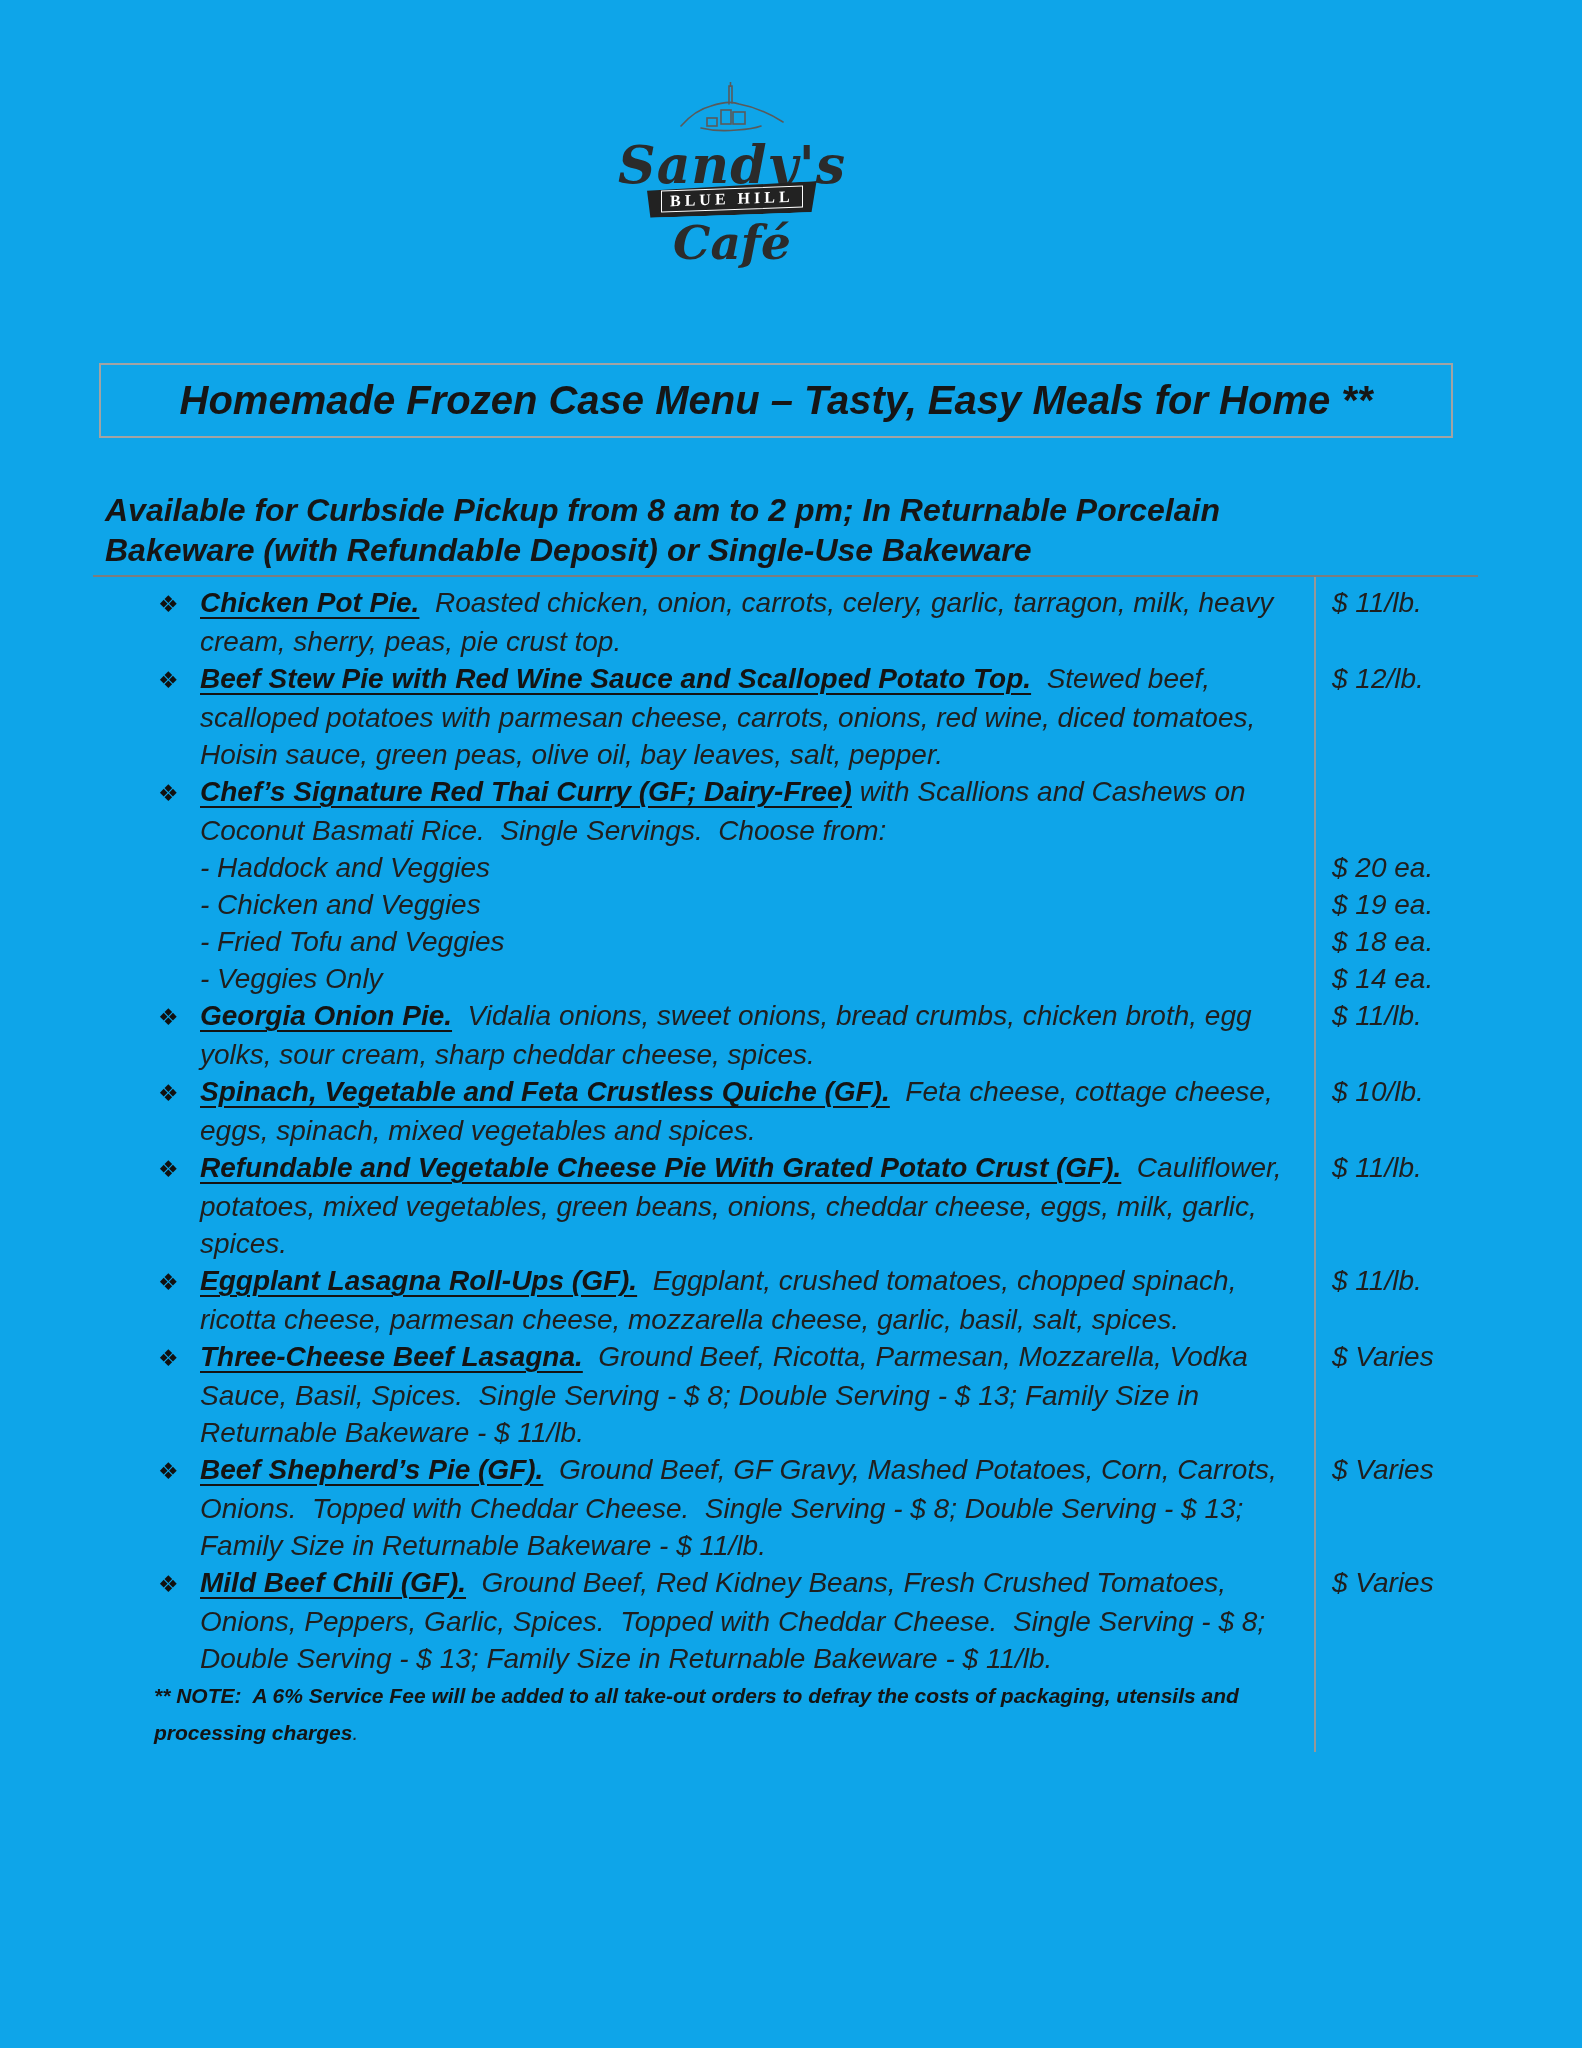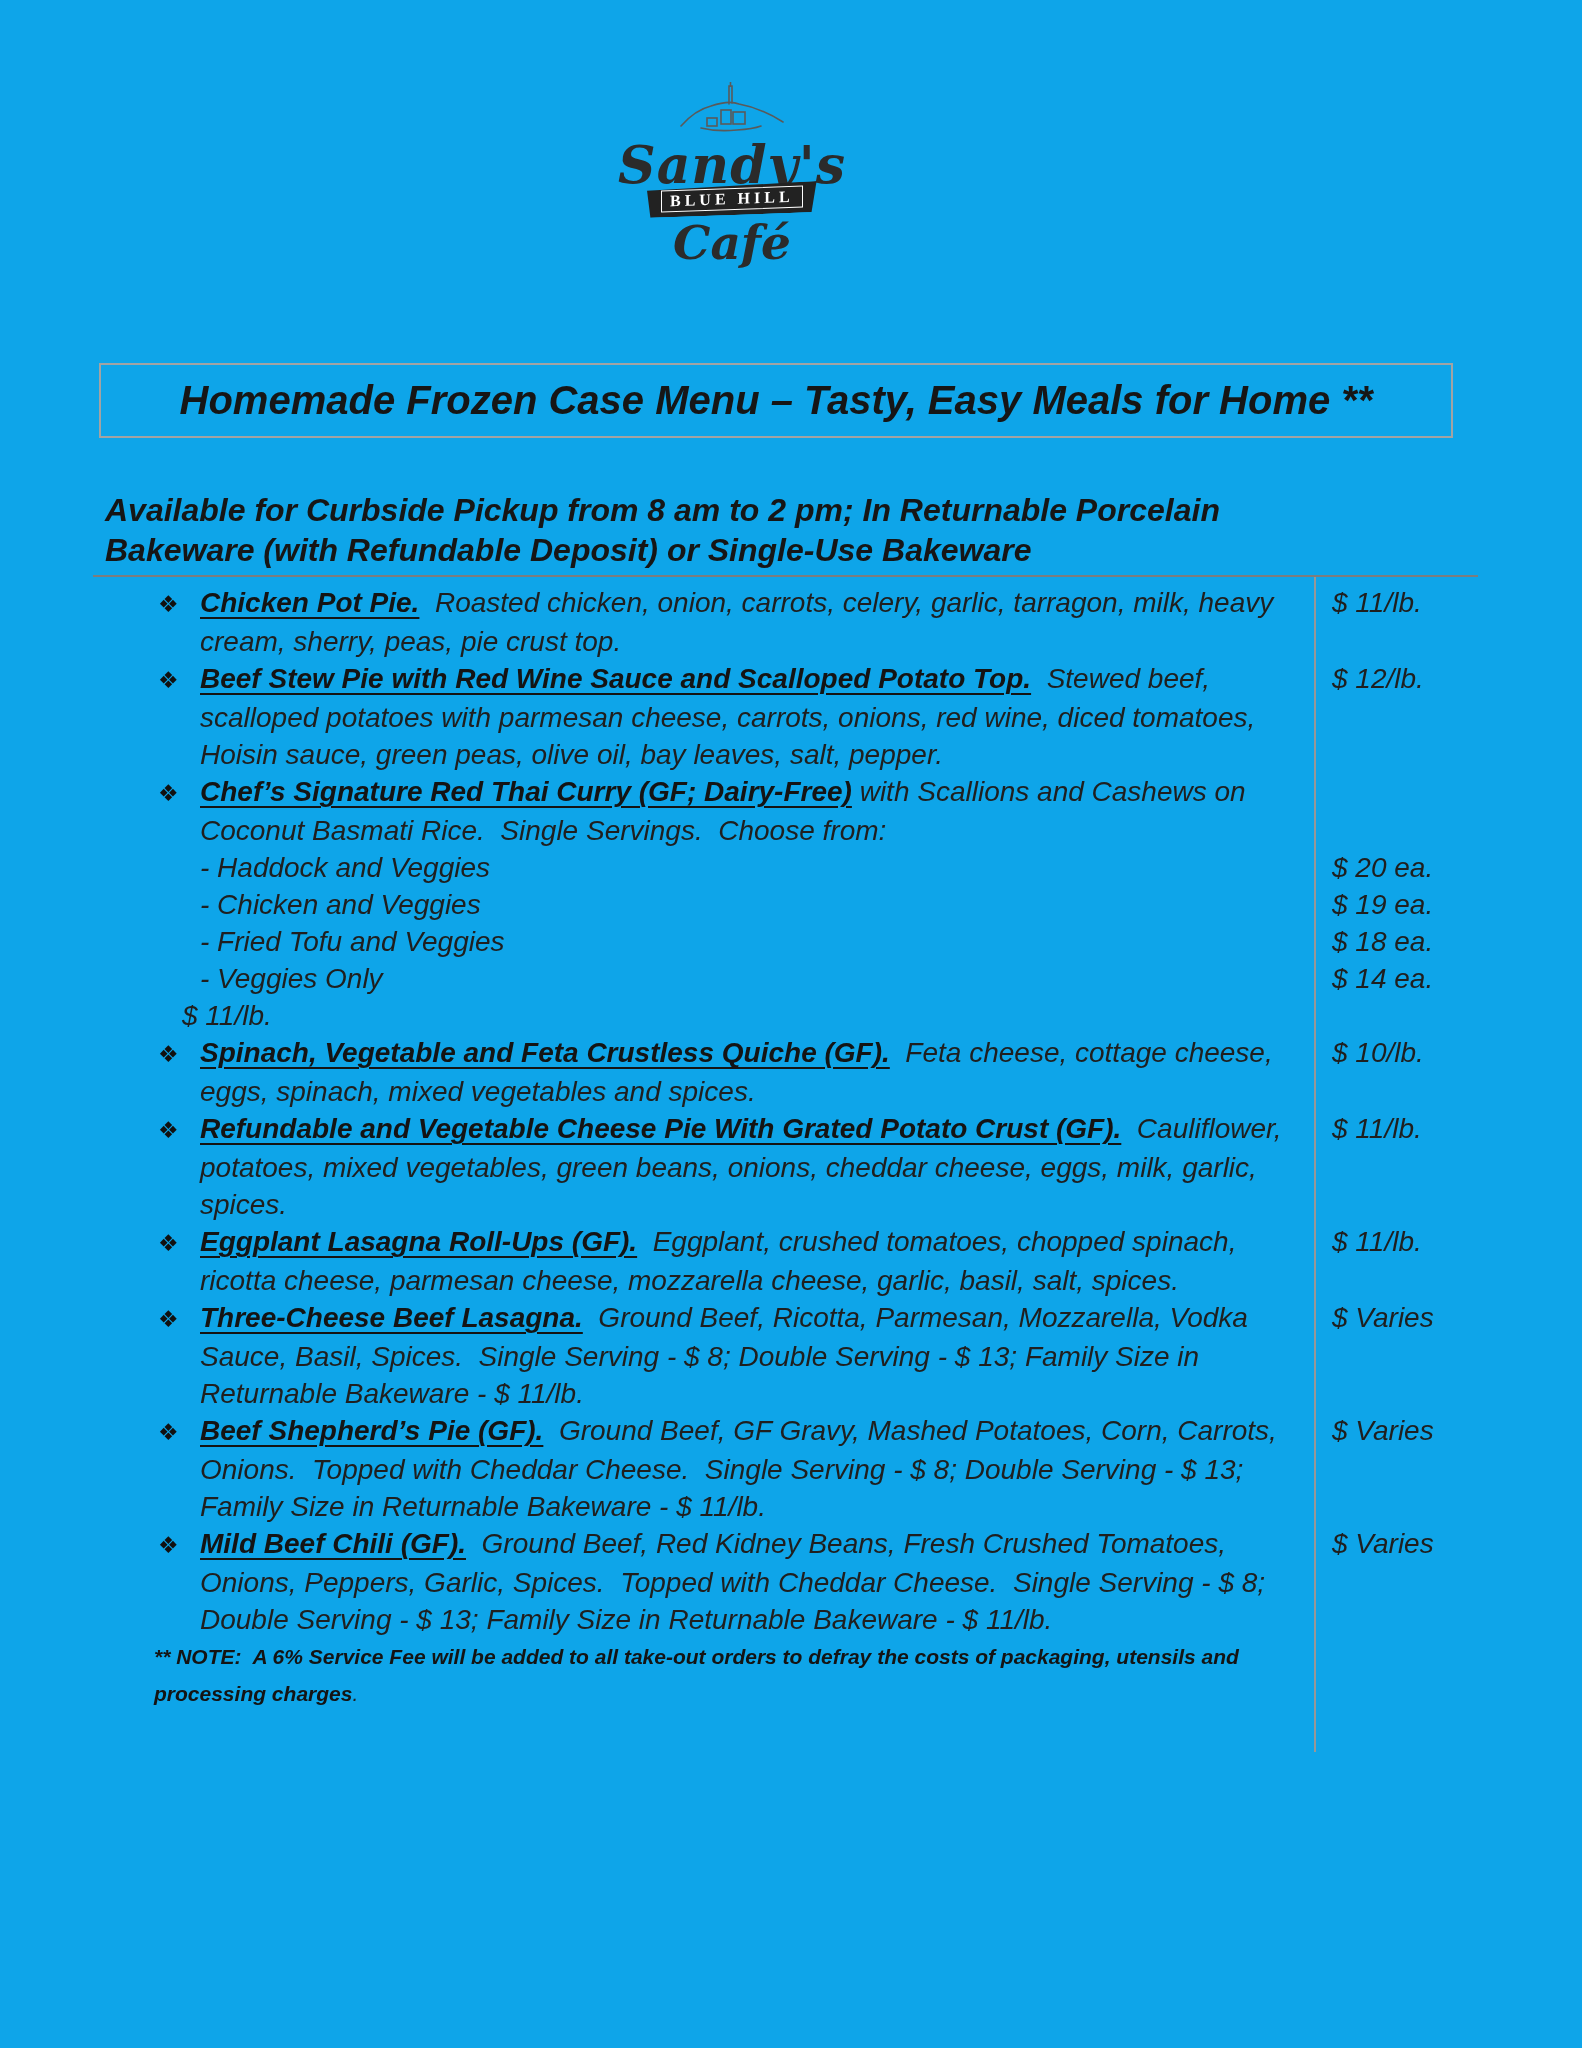--- a/index.html
+++ b/index.html
@@ -162,20 +162,23 @@
     <div class="row">
       <div class="cell-desc option">- Fried Tofu and Veggies</div>
       <div class="cell-price">$ 18 ea.</div>
     </div>
     <div class="row">
       <div class="cell-desc option">- Veggies Only</div>
       <div class="cell-price">$ 14 ea.</div>
     </div>
 
     <div class="row">
+      <div class="cell-desc">
+        <span class="bullet">❖</span><span class="item-name">Georgia Onion Pie.</span><span class="item-desc">  Vidalia onions, sweet onions, bread crumbs, chicken broth, egg yolks, sour cream, sharp cheddar cheese, spices.</span>
+      </div>
       <div class="cell-price">$ 11/lb.</div>
     </div>
 
     <div class="row">
       <div class="cell-desc">
         <span class="bullet">❖</span><span class="item-name">Spinach, Vegetable and Feta Crustless Quiche (GF).</span><span class="item-desc">  Feta cheese, cottage cheese, eggs, spinach, mixed vegetables and spices.</span>
       </div>
       <div class="cell-price">$ 10/lb.</div>
     </div>
 

